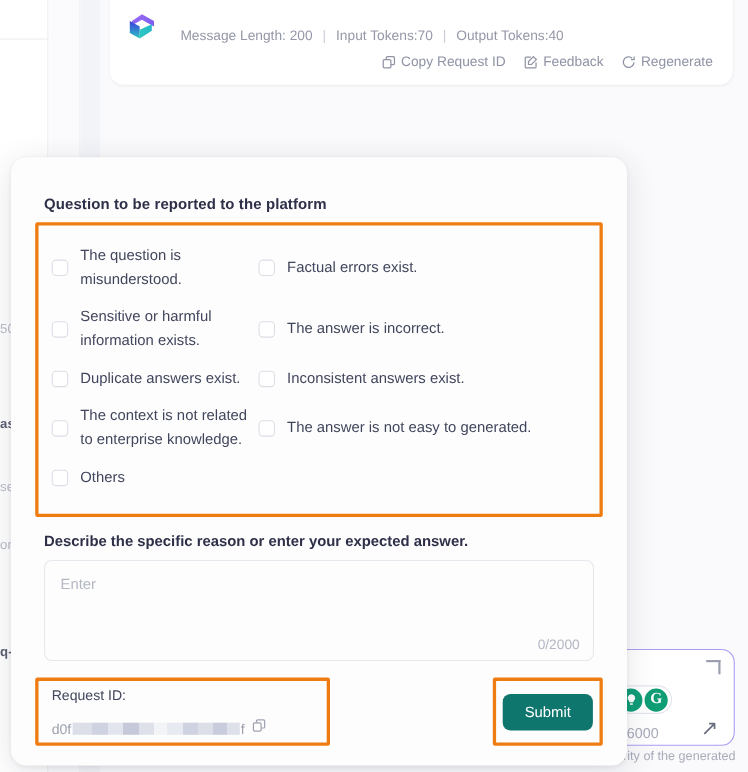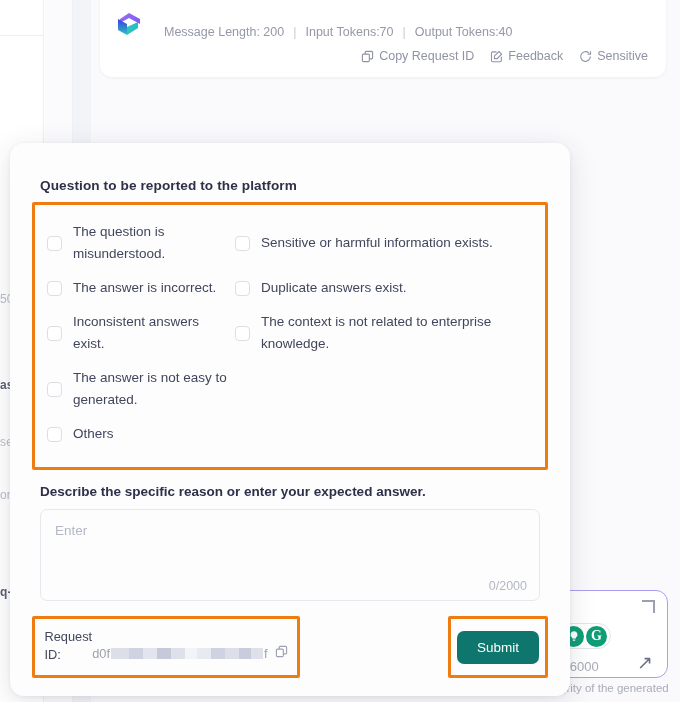--- a/index.html
+++ b/index.html
@@ -218,21 +218,21 @@
     position: absolute;
     left: 22px; right: 22px; bottom: 18px;
     height: 62px;
     display: flex;
     align-items: center;
     justify-content: space-between;
   }
   #request-id-highlight {
     width: 268px; height: 62px;
     padding: 9px 12px;
-    display: flex; justify-content: center;
+    display: flex; flex-direction: column; justify-content: center;
   }
   .req-label { font-size: 12.8px; color: #41465c; line-height: 18px; }
   .req-value-row { display: flex; align-items: center; gap: 7px; margin-top: 12px; }
   .req-value {
     font-size: 12.8px; color: #9ea1b0;
     display: flex; align-items: center; gap: 0px;
   }
   .redact {
     display: inline-block; height: 11px; vertical-align: middle;
     margin: 0 1px;
@@ -321,21 +321,21 @@
         </span>
         <span>Feedback</span>
       </span>
       <span class="action-item">
         <span>
           <svg width="13" height="13" viewBox="0 0 14 14" fill="none" stroke="#8f93a4" stroke-width="1.2">
             <path d="M12.2 7a5.2 5.2 0 1 1-1.7-3.85"></path>
             <path d="M12.4 1.4v3.1H9.3"></path>
           </svg>
         </span>
-        <span>Sensitive</span>
+        <span>Regenerate</span>
       </span>
     </div>
   </div>
 </div>
 
 <div id="composer">
   <div id="composer-expand"></div>
   <div id="grammarly-pill">
     <span class="gicon bulb">
       <svg width="12" height="12" viewBox="0 0 14 14" fill="#ffffff">
@@ -352,20 +352,24 @@
 
 <div id="report-modal">
 
   <div class="modal-heading">Question to be reported to the platform</div>
 
   <div id="checkbox-highlight" class="hl-box">
     <div class="check-grid" id="checkbox-grid">
         <div class="check-item">
           <span class="check-box"></span>
           <span class="check-label">The question is misunderstood.</span>
+        </div>
+        <div class="check-item">
+          <span class="check-box"></span>
+          <span class="check-label">Factual errors exist.</span>
         </div>
         <div class="check-item">
           <span class="check-box"></span>
           <span class="check-label">Sensitive or harmful information exists.</span>
         </div>
         <div class="check-item">
           <span class="check-box"></span>
           <span class="check-label">The answer is incorrect.</span>
         </div>
         <div class="check-item">

